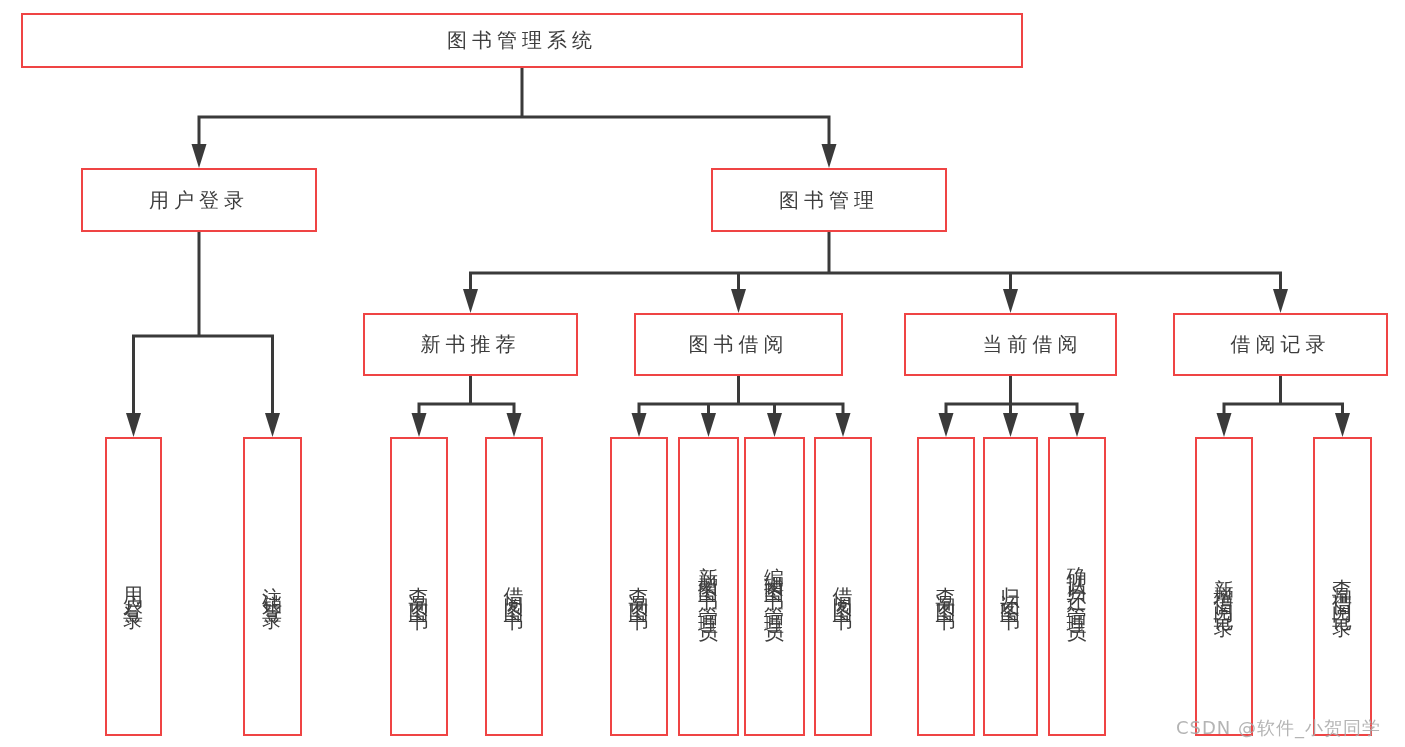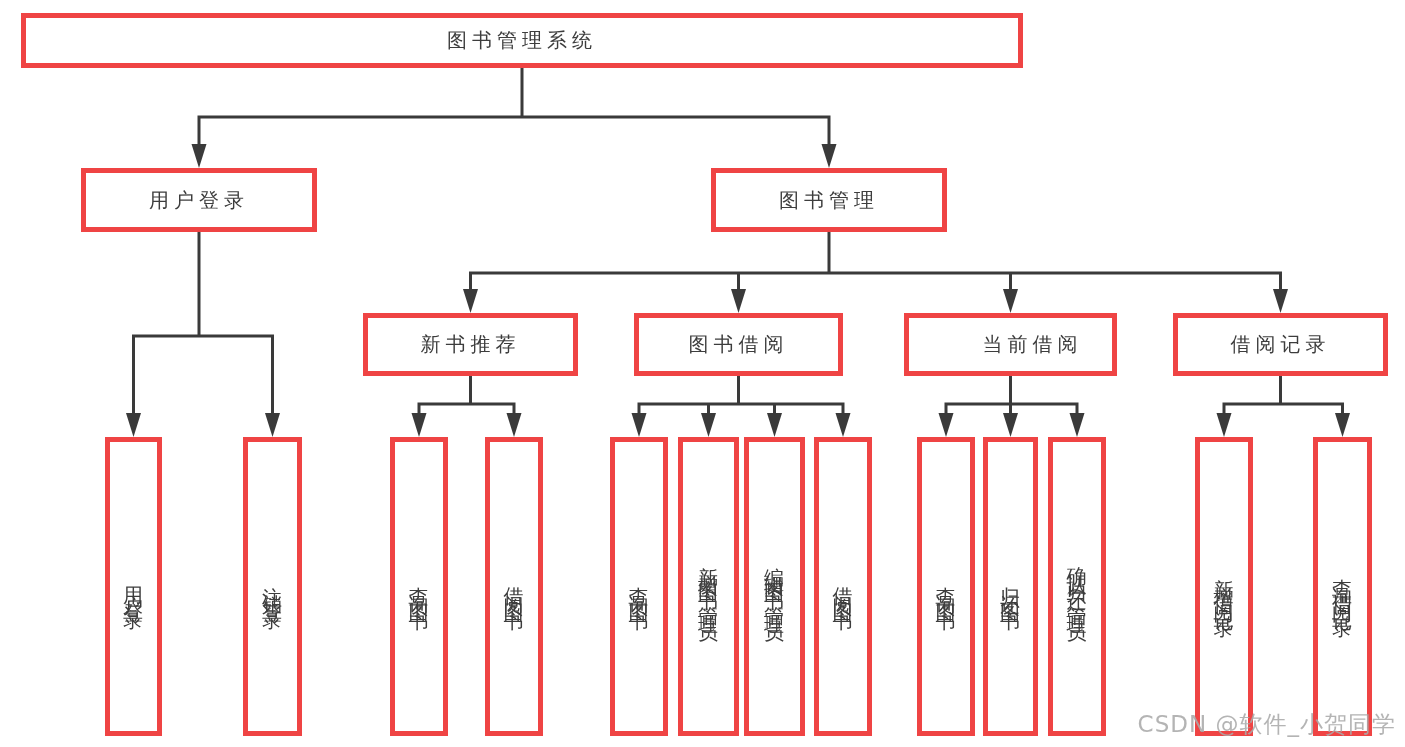--- a/index.html
+++ b/index.html
@@ -4,31 +4,31 @@
 <style>
   html,body{margin:0;padding:0;background:#ffffff;}
   .stage{
     position:relative;width:1405px;height:747px;background:#ffffff;overflow:hidden;
     font-family:"DejaVu Sans","Liberation Sans",sans-serif;
   }
   .wires{position:absolute;left:0;top:0;width:1405px;height:747px;z-index:0;pointer-events:none;}
   .wire{fill:none;stroke:#3a3a3a;stroke-width:3;}
   .head{fill:#3a3a3a;stroke:none;}
   .node{
-    position:absolute;box-sizing:border-box;background:#ffffff;border:5px solid #ef4444;
+    position:absolute;box-sizing:border-box;background:#ffffff;border:2px solid #ef4444;
     display:flex;align-items:center;justify-content:center;color:#3d3d3d;z-index:1;
   }
   .hlabel{font-size:20px;letter-spacing:5px;white-space:nowrap;}
   .vlabel{
     writing-mode:vertical-rl;text-orientation:mixed;
     font-size:20px;letter-spacing:8px;line-height:1;white-space:nowrap;
   }
   .watermark{
-    position:absolute;right:9px;bottom:7px;z-index:5;
-    font-size:23px;letter-spacing:1px;color:rgba(170,170,170,0.88);white-space:nowrap;
+    position:absolute;right:24px;bottom:7px;z-index:5;
+    font-size:18px;letter-spacing:1px;color:rgba(170,170,170,0.88);white-space:nowrap;
   }
 </style>
 </head>
 <body>
 
 <div class="stage">
 
   <svg class="wires" viewBox="0 0 1405 747" aria-hidden="true">
     <path class="wire" d="
       M522 68 V117

